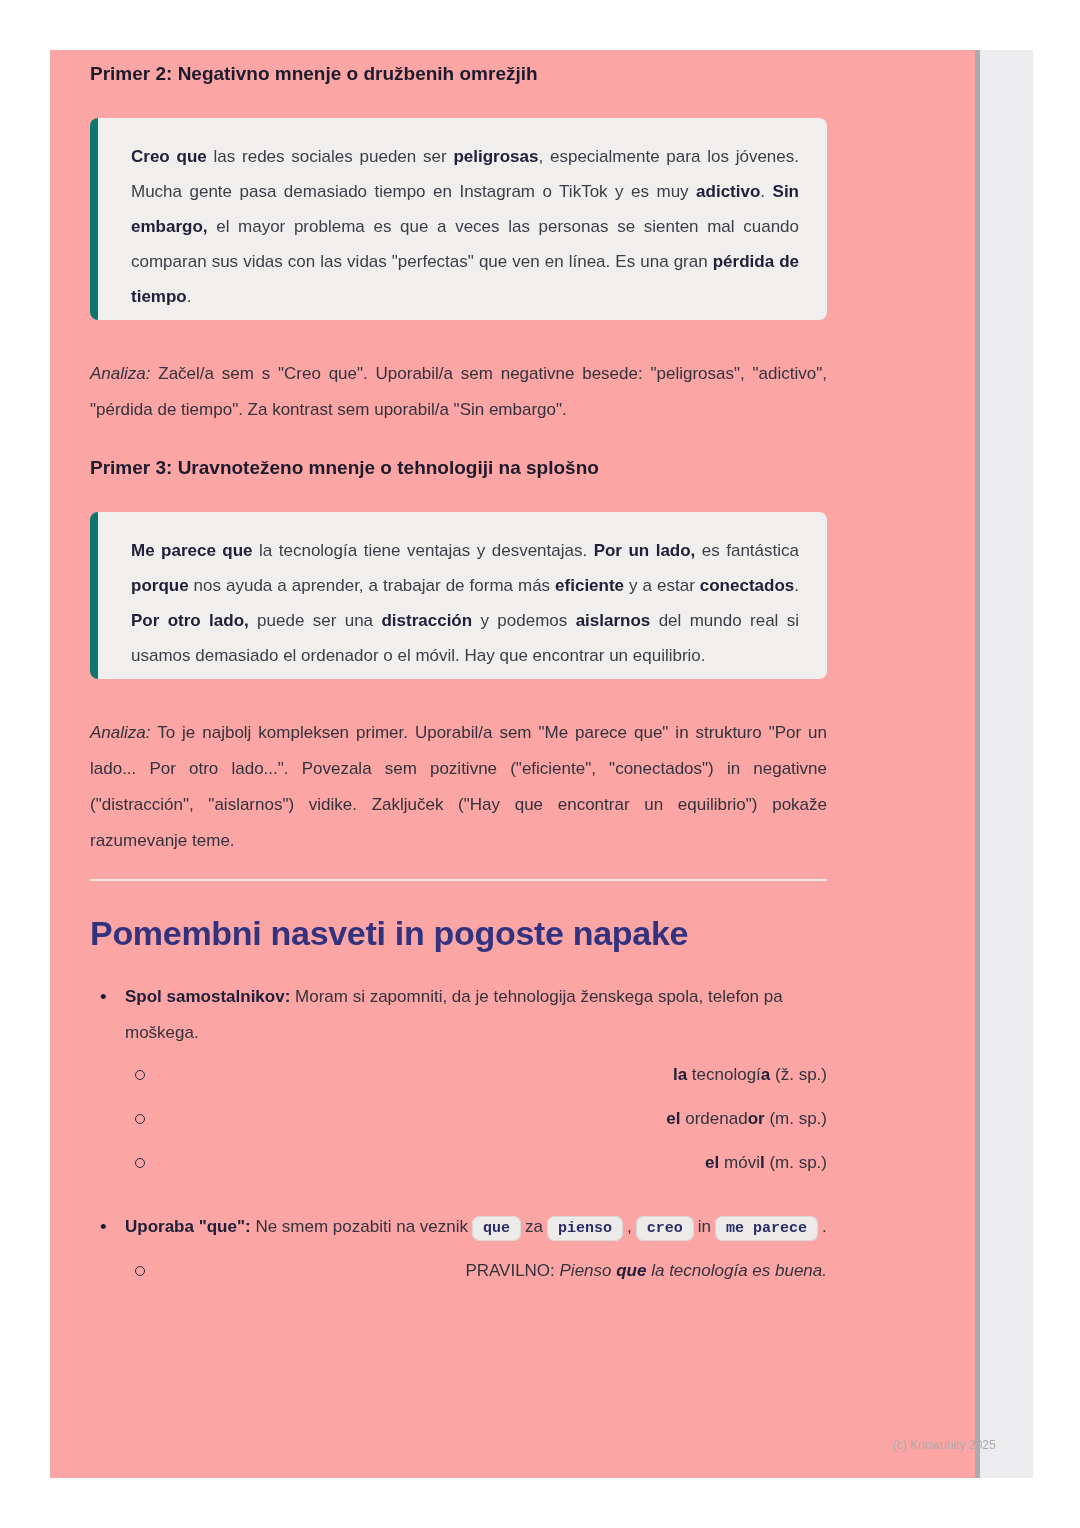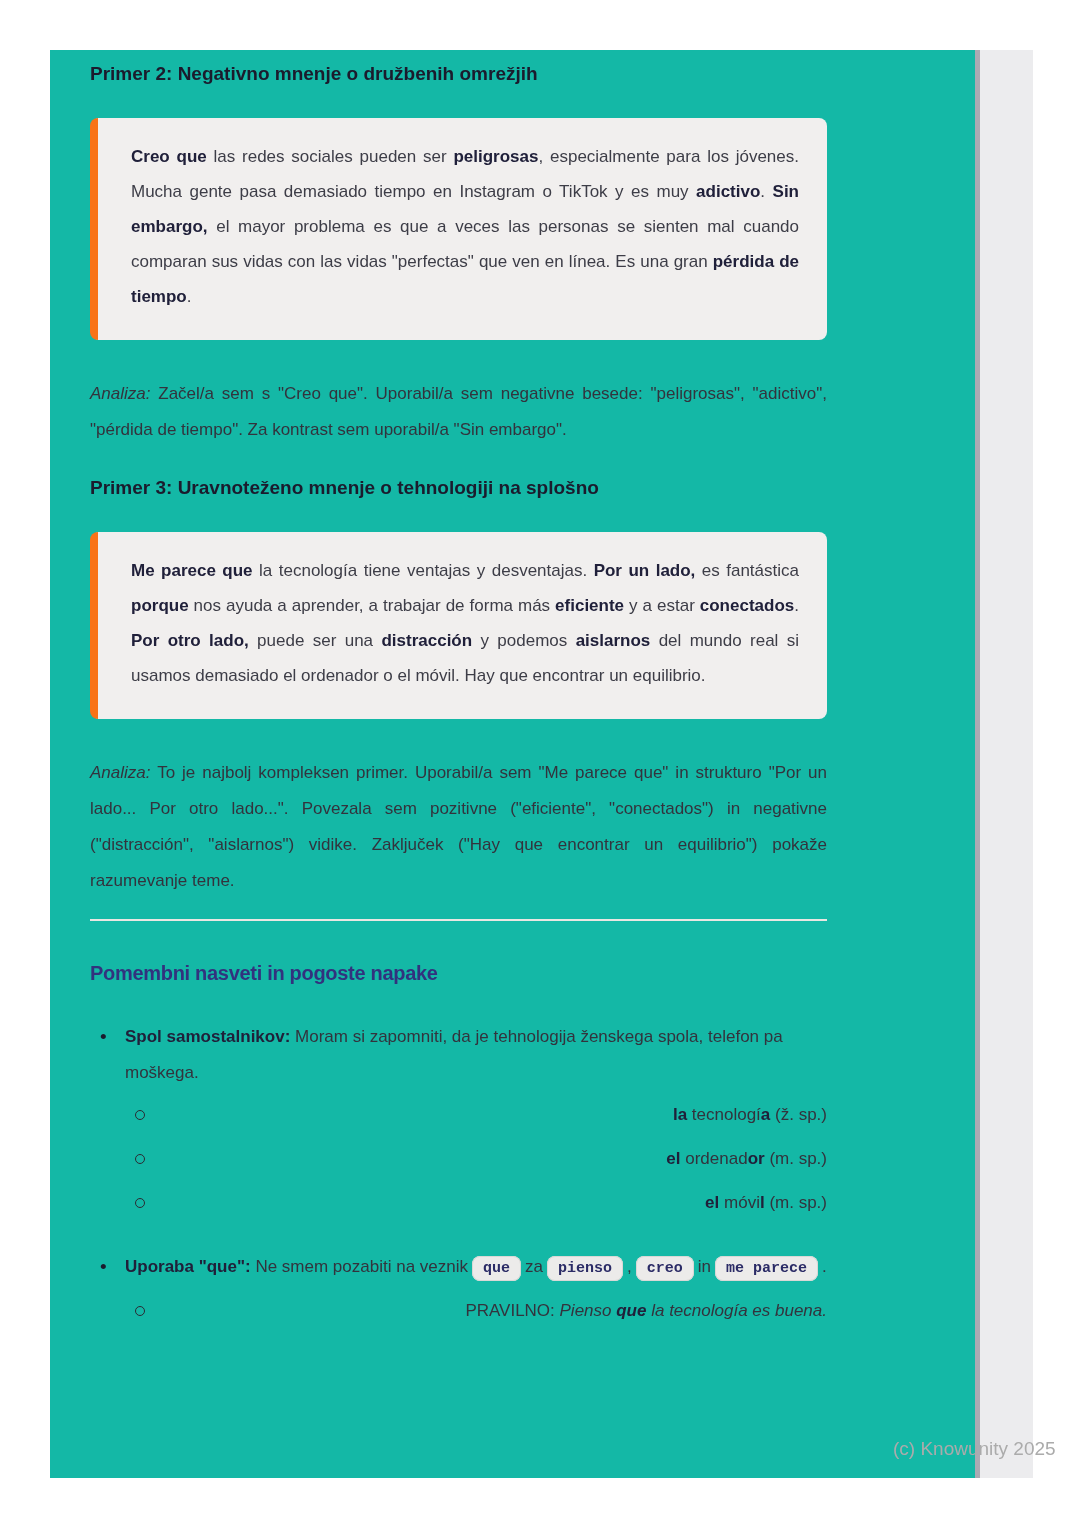--- a/index.html
+++ b/index.html
@@ -9,40 +9,40 @@
     background: #ffffff;
     font-family: "Liberation Sans", sans-serif;
     position: relative;
     overflow: hidden;
     color: #33333d;
   }
   .page {
     position: absolute;
     left: 50px; top: 50px;
     width: 925px; height: 1428px;
-    background: #14b8a6;
+    background: #fca5a5;
   }
   .content {
     position: absolute;
     left: 40px; top: 0;
     width: 737px;
   }
   h3.section-heading {
     margin-top: 12px;
     font-size: 19px;
     line-height: 24px;
     font-weight: 700;
     color: #1b1b2d;
   }
   blockquote.quote {
     margin-top: 32px;
     background: #f1efee;
-    border-left: 8px solid #f97316;
+    border-left: 8px solid #0f766e;
     border-radius: 8px;
-    padding: 21px 28px 26px 33px;
+    padding: 21px 28px 6px 33px;
   }
   blockquote.quote p {
     font-size: 17px;
     line-height: 35px;
     color: #3d3d47;
     text-align: justify;
   }
   p.analysis {
     margin-top: 36px;
     font-size: 17px;
@@ -52,21 +52,21 @@
   }
   .b { font-weight: 700; color: #20203a; }
   .i { font-style: italic; }
   hr.section-divider {
     margin-top: 20px;
     border: none;
     border-top: 2px solid #e9e7e2;
   }
   h2.tips-heading {
     margin-top: 34px;
-    font-size: 20px;
+    font-size: 34px;
     line-height: 36px;
     font-weight: 700;
     color: #32327e;
     letter-spacing: -0.3px;
   }
   ul.main-list { margin-top: 22px; list-style: none; }
   ul.main-list > li {
     position: relative;
     padding-left: 35px;
     font-size: 17px;
@@ -112,21 +112,21 @@
   .next-page-edge {
     position: absolute;
     left: 975px; top: 50px;
     width: 58px; height: 1428px;
     background: #ececee;
     border-left: 5px solid #abaab3;
   }
   .watermark {
     position: absolute;
     left: 893px; top: 1438px;
-    font-size: 19px;
+    font-size: 12px;
     color: #ababab;
     z-index: 5;
   }
 </style>
 </head>
 <body>
 
 <div class="page">
   <div class="content">
 

